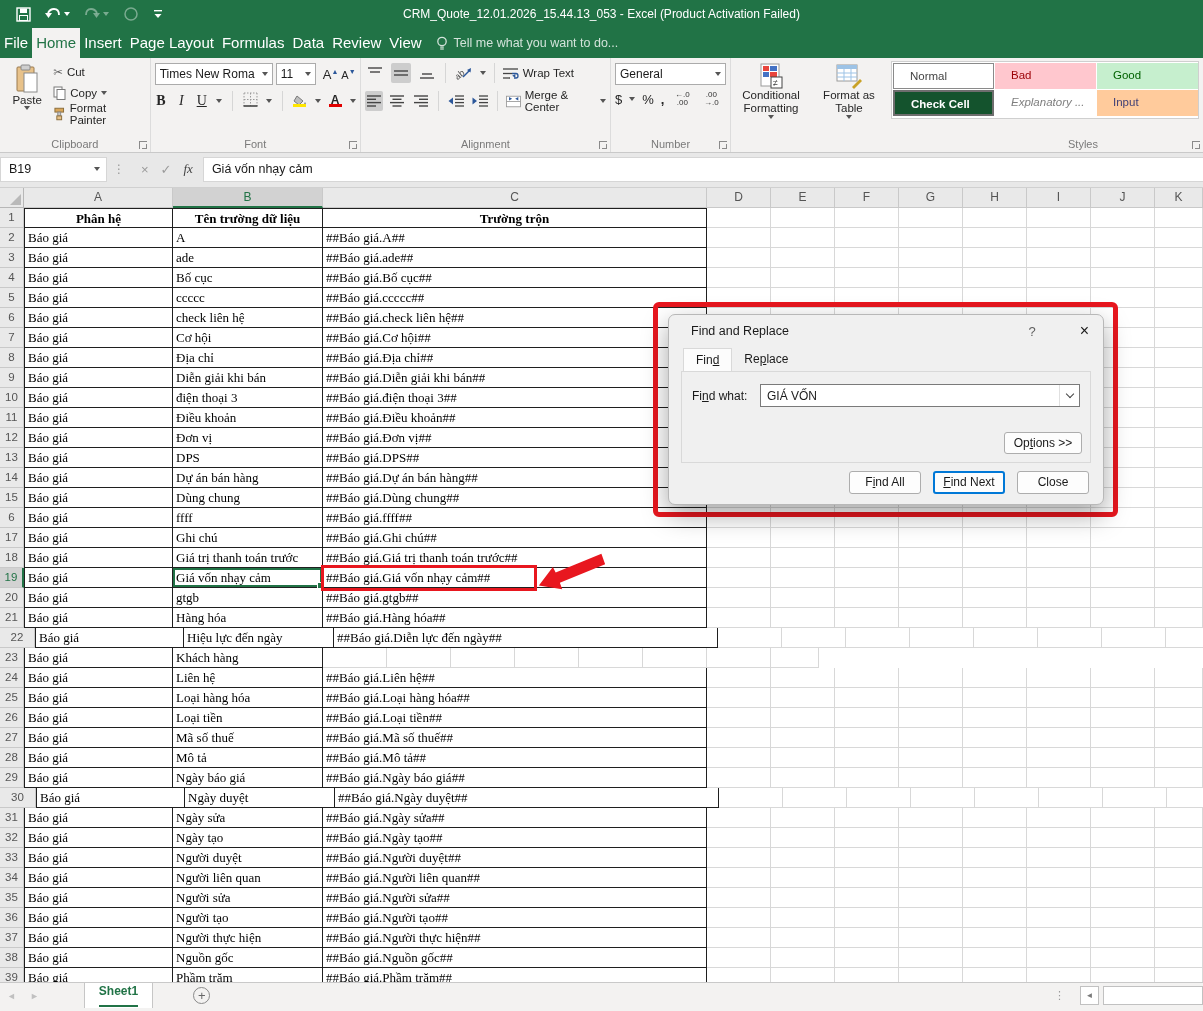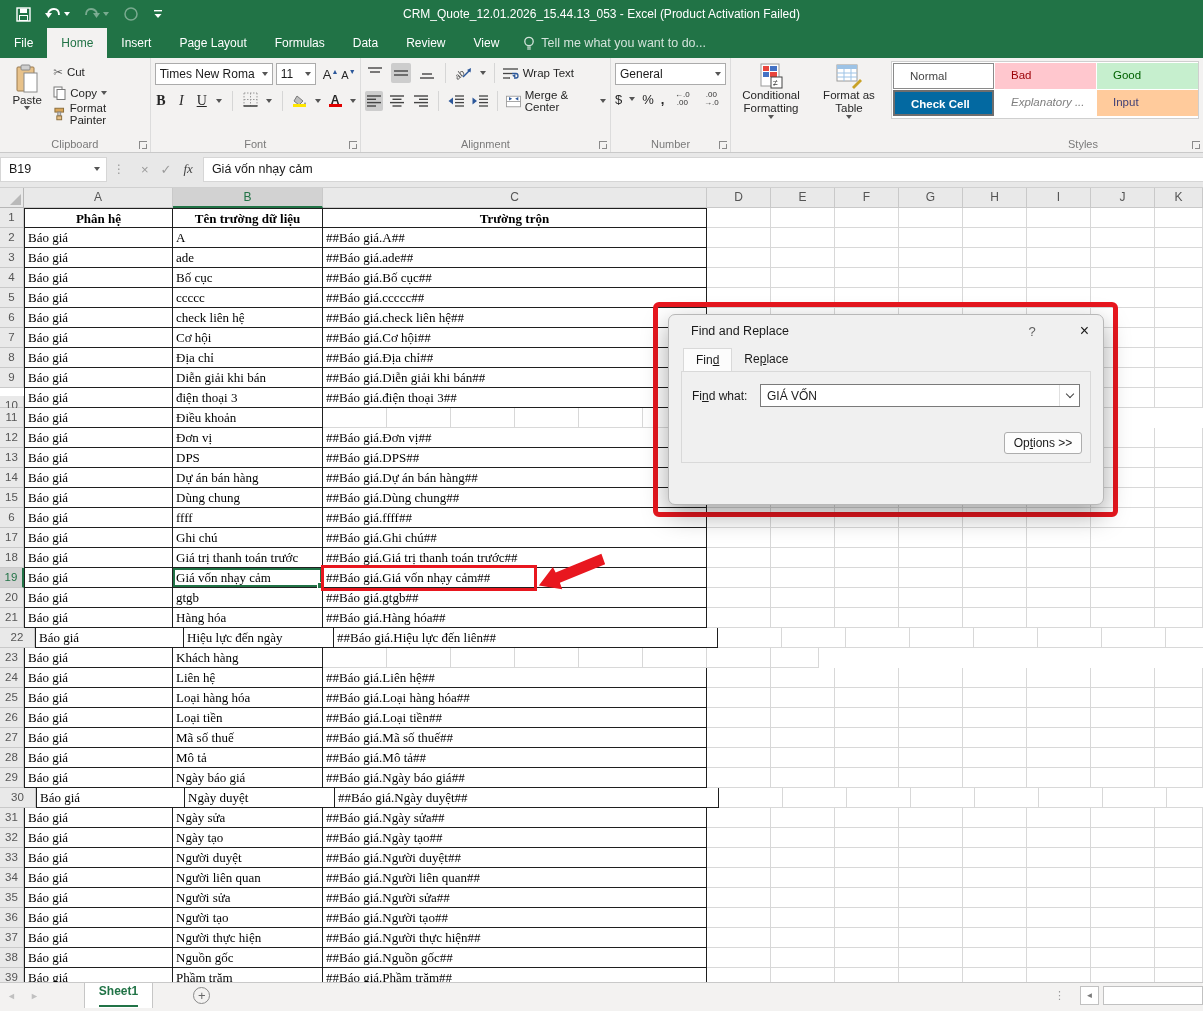--- a/index.html
+++ b/index.html
@@ -10,21 +10,21 @@
   
   .titlebar { height:28px; background:#217346; display:flex; align-items:center; position:relative; }
   .qat { display:flex; align-items:center; gap:14px; padding-left:16px; }
   .qat .ic { display:flex; align-items:center; }
   .qat .caret { width:0;height:0;border-left:3px solid transparent;border-right:3px solid transparent;border-top:4px solid #fff; margin-left:3px;}
   .qat .caret.dim { border-top-color:rgba(255,255,255,.4); }
   .title { position:absolute; left:0; right:0; text-align:center; color:#fff; font-size:12px; pointer-events:none;}
 
   
   .tabrow { height:30px; background:#217346; display:flex; align-items:flex-end; }
-  .rtab { color:#fff; font-size:12px; padding:0 14px; height:30px; line-height:30px; }
+  .rtab { color:#fff; font-size:15px; padding:0 4px; height:30px; line-height:30px; }
   .rtab.active { background:#f3f2f1; color:#217346; }
   .tellme { display:flex; align-items:center; gap:6px; color:rgba(255,255,255,.8); font-size:12.5px; margin-left:10px; height:30px;}
 
   
   .ribbon { height:95px; background:#f3f2f1; border-bottom:1px solid #c9c9c9; display:flex; }
   .rgroup { position:relative; border-right:1px solid #dcdcdc; display:flex; flex-direction:column; padding:3px 4px 16px 4px; }
   .glabel { position:absolute; bottom:2px; left:0; right:0; text-align:center; font-size:11px; color:#7a7a7a; }
   .launcher { position:absolute; bottom:3px; right:3px; width:8px; height:8px; border-left:1px solid #8a8a8a; border-top:1px solid #8a8a8a; }
   .launcher::after{content:"";position:absolute;right:0;bottom:0;width:4px;height:4px;border-right:1.5px solid #8a8a8a;border-bottom:1.5px solid #8a8a8a;}
   .caret-s { width:0;height:0;border-left:3px solid transparent;border-right:3px solid transparent;border-top:4px solid #555; display:inline-block; vertical-align:middle;}
@@ -443,21 +443,21 @@
               <line x1="15" y1="2" x2="15" y2="18" stroke="#9dc3e6"></line>
               <path d="M16 24 L24 16 L26 18 L18 26 Z" fill="#c9a227"></path>
             </svg>
           <span>Format as Table</span>
           <span class="caret-s"></span>
         </div>
         <div class="gallery" id="stylegallery">
             <div class="chip c0" style="background: rgb(255, 255, 255); color: rgb(68, 68, 68);">Normal</div>
             <div class="chip c1" style="background: rgb(255, 199, 206); color: rgb(156, 0, 6);">Bad</div>
             <div class="chip c2" style="background: rgb(198, 239, 206); color: rgb(0, 97, 0);">Good</div>
-            <div class="chip c3" style="background: #0369a1; color: rgb(255, 255, 255);">Check Cell</div>
+            <div class="chip c3" style="background: #14532d; color: rgb(255, 255, 255);">Check Cell</div>
             <div class="chip c4" style="background: transparent; color: rgb(127, 127, 127);">Explanatory ...</div>
             <div class="chip c5" style="background: rgb(255, 203, 156); color: rgb(63, 63, 118);">Input</div>
           </div>
       </div>
       <div class="glabel" style="left:auto;right:60px;width:120px;">Styles</div>
       <span class="launcher"></span>
     </div>
   </div>
 
   <div class="fbar">
@@ -612,37 +612,38 @@
           <div class="gcell" style="width: 64px; flex: 0 0 auto;"></div>
           <div class="gcell" style="width: 64px; flex: 0 0 auto;"></div>
           <div class="gcell" style="width: 64px; flex: 0 0 auto;"></div>
           <div class="gcell" style="width: 64px; flex: 0 0 auto;"></div>
           <div class="gcell" style="width: 64px; flex: 0 0 auto;"></div>
           <div class="gcell" style="width: 64px; flex: 0 0 auto;"></div>
           <div class="gcell" style="width: 64px; flex: 0 0 auto;"></div>
           <div class="gcell" style="width: 48px; flex: 0 0 auto;"></div>
         </div>
         <div class="grow">
-          <div class="rnum" style="width: 24px; flex: 0 0 auto; margin-top: 8px;">10</div>
+          <div class="rnum" style="width: 24px; flex: 0 0 auto;">10</div>
           <div class="tcell first" style="width: 149px; flex: 0 0 auto;">Báo giá</div>
           <div class="tcell" style="width: 150px; flex: 0 0 auto;">điện thoại 3</div>
           <div class="tcell" style="width: 384px; flex: 0 0 auto;">##Báo giá.điện thoại 3##</div>
           <div class="gcell" style="width: 64px; flex: 0 0 auto;"></div>
           <div class="gcell" style="width: 64px; flex: 0 0 auto;"></div>
           <div class="gcell" style="width: 64px; flex: 0 0 auto;"></div>
           <div class="gcell" style="width: 64px; flex: 0 0 auto;"></div>
           <div class="gcell" style="width: 64px; flex: 0 0 auto;"></div>
           <div class="gcell" style="width: 64px; flex: 0 0 auto;"></div>
           <div class="gcell" style="width: 64px; flex: 0 0 auto;"></div>
           <div class="gcell" style="width: 48px; flex: 0 0 auto;"></div>
         </div>
         <div class="grow">
           <div class="rnum" style="width: 24px; flex: 0 0 auto;">11</div>
           <div class="tcell first" style="width: 149px; flex: 0 0 auto;">Báo giá</div>
           <div class="tcell" style="width: 150px; flex: 0 0 auto;">Điều khoản</div>
+          <div class="tcell" style="width: 384px; flex: 0 0 auto;">##Báo giá.Điều khoản##</div>
           <div class="gcell" style="width: 64px; flex: 0 0 auto;"></div>
           <div class="gcell" style="width: 64px; flex: 0 0 auto;"></div>
           <div class="gcell" style="width: 64px; flex: 0 0 auto;"></div>
           <div class="gcell" style="width: 64px; flex: 0 0 auto;"></div>
           <div class="gcell" style="width: 64px; flex: 0 0 auto;"></div>
           <div class="gcell" style="width: 64px; flex: 0 0 auto;"></div>
           <div class="gcell" style="width: 64px; flex: 0 0 auto;"></div>
           <div class="gcell" style="width: 48px; flex: 0 0 auto;"></div>
         </div>
         <div class="grow">
@@ -782,21 +783,21 @@
           <div class="gcell" style="width: 64px; flex: 0 0 auto;"></div>
           <div class="gcell" style="width: 64px; flex: 0 0 auto;"></div>
           <div class="gcell" style="width: 64px; flex: 0 0 auto;"></div>
           <div class="gcell" style="width: 64px; flex: 0 0 auto;"></div>
           <div class="gcell" style="width: 48px; flex: 0 0 auto;"></div>
         </div>
         <div class="grow">
           <div class="rnum" style="width: 35px; flex: 0 0 auto;">22</div>
           <div class="tcell first" style="width: 149px; flex: 0 0 auto;">Báo giá</div>
           <div class="tcell" style="width: 150px; flex: 0 0 auto;">Hiệu lực đến ngày</div>
-          <div class="tcell" style="width: 384px; flex: 0 0 auto;">##Báo giá.Hiệu lực đến liên##</div>
+          <div class="tcell" style="width: 384px; flex: 0 0 auto;">##Báo giá.Diễn lực đến ngày##</div>
           <div class="gcell" style="width: 64px; flex: 0 0 auto;"></div>
           <div class="gcell" style="width: 64px; flex: 0 0 auto;"></div>
           <div class="gcell" style="width: 64px; flex: 0 0 auto;"></div>
           <div class="gcell" style="width: 64px; flex: 0 0 auto;"></div>
           <div class="gcell" style="width: 64px; flex: 0 0 auto;"></div>
           <div class="gcell" style="width: 64px; flex: 0 0 auto;"></div>
           <div class="gcell" style="width: 64px; flex: 0 0 auto;"></div>
           <div class="gcell" style="width: 48px; flex: 0 0 auto;"></div>
         </div>
         <div class="grow">
@@ -1075,15 +1076,20 @@
         <span class="flabel"><span>Fi</span><span class="key">n</span><span>d what:</span></span>
         <div class="combo">
           <span>GIÁ VỐN</span>
           <span class="cbtn">
               <span class="chev"></span>
             </span>
         </div>
       </div>
       <div class="optbtn"><span>Op</span><span class="key">t</span><span>ions &gt;&gt;</span></div>
     </div>
+    <div class="dbtns">
+      <div class="dbtn"><span>F</span><span class="key">i</span><span>nd All</span></div>
+      <div class="dbtn def"><span></span><span class="key">F</span><span>ind Next</span></div>
+      <div class="dbtn">Close</div>
+    </div>
   </div>
 
 </div>
 
 </body></html>

